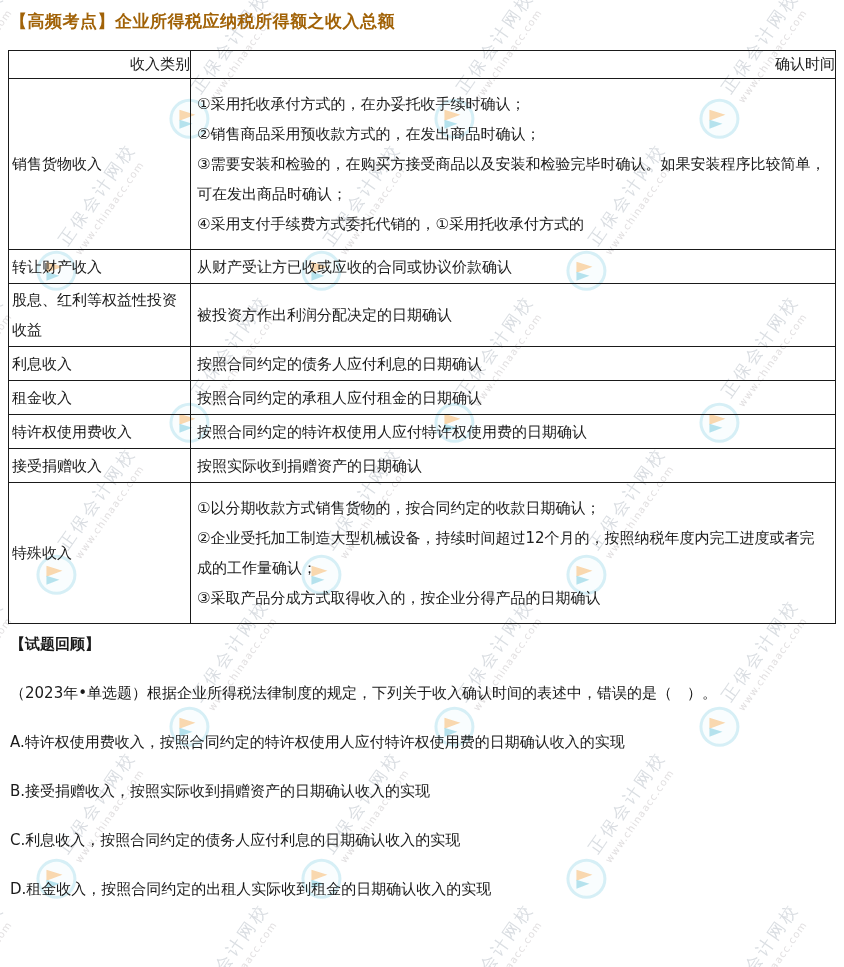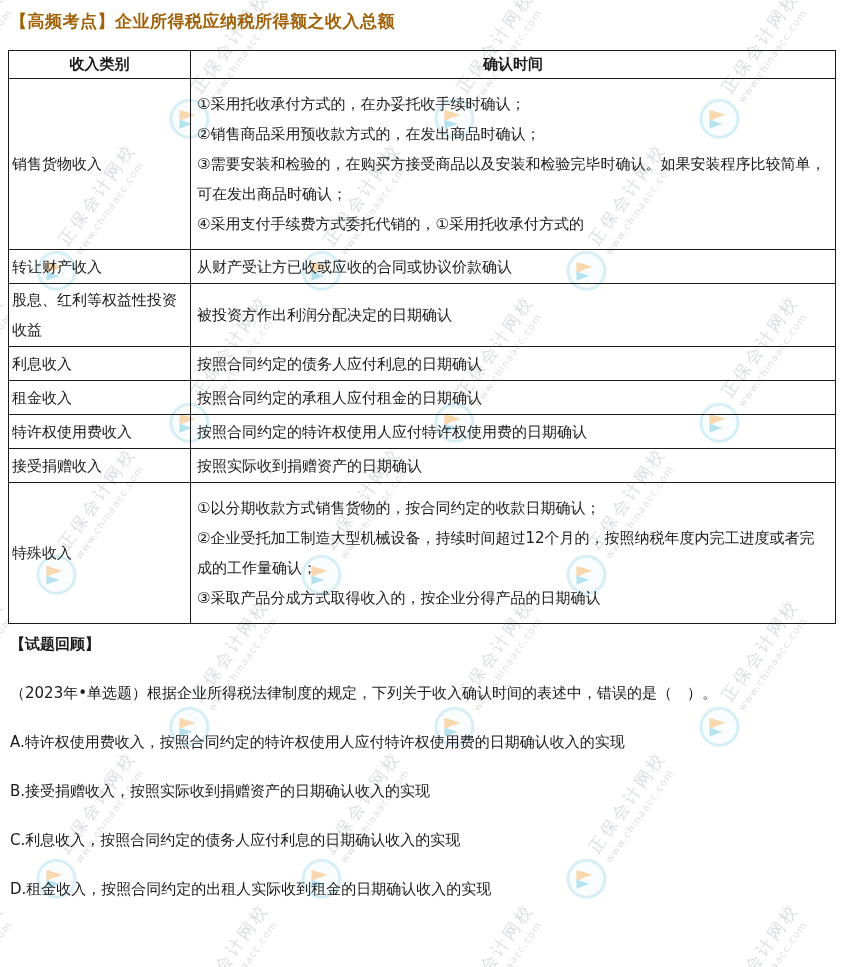--- a/index.html
+++ b/index.html
@@ -30,21 +30,21 @@
     font-size:17px;font-weight:bold;color:#a16207;
     margin:2px 0 0 2px;letter-spacing:.5px;
   }
   table.income{
     border-collapse:collapse;width:828px;margin-top:17px;table-layout:fixed;
     font-size:15px;color:#1a1a1a;
   }
   table.income col.c1{width:182px;}
   table.income th,table.income td{border:1px solid #1a1a1a;}
   table.income th{
-    height:27px;font-weight:bold;text-align:center;font-size:15px;padding:0;
+    height:27px;font-weight:normal;text-align:right;font-size:15px;padding:0;
   }
   td.cat{padding:0 3px;line-height:30px;vertical-align:middle;text-align:left;}
   td.det{padding:0 6px;vertical-align:middle;}
   td.det .line{line-height:30px;text-align:left;}
   td.det.multi{padding:10px 6px;}
   
   .para{font-size:15px;line-height:19px;margin-top:30px;margin-left:2px;}
   .b{font-weight:bold;}
   .section-heading{margin-top:11px;}
 </style>

